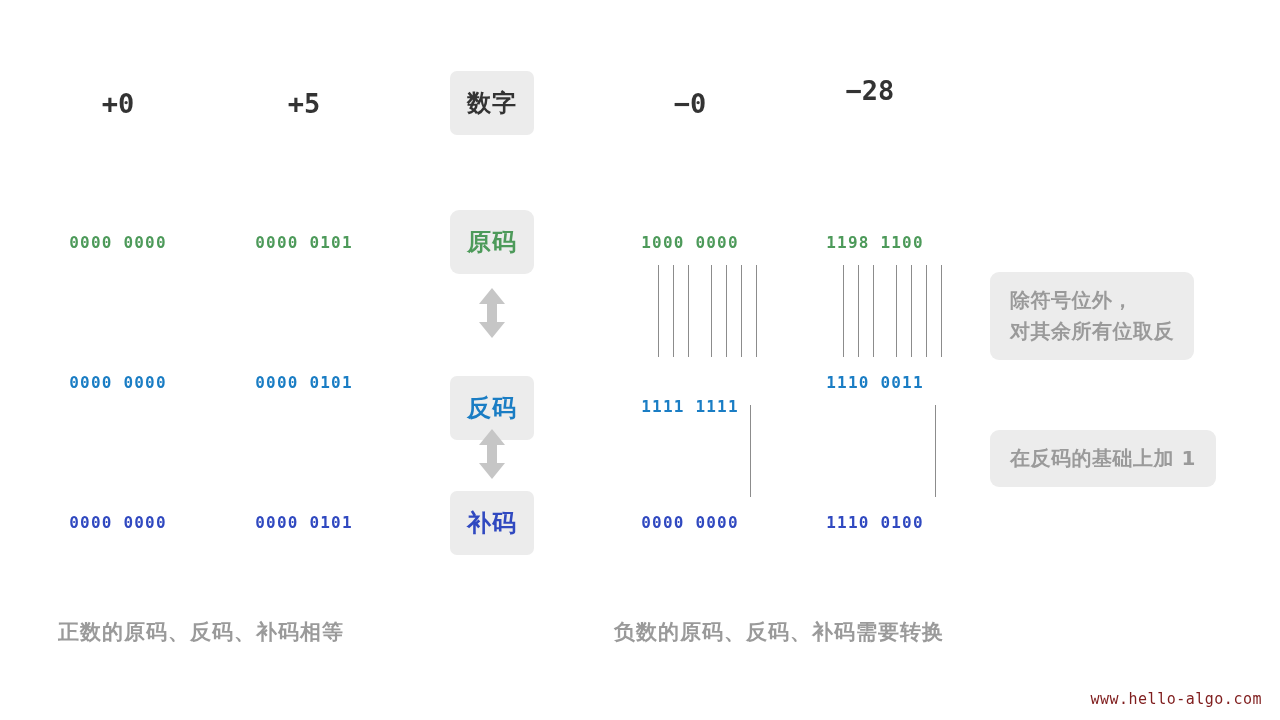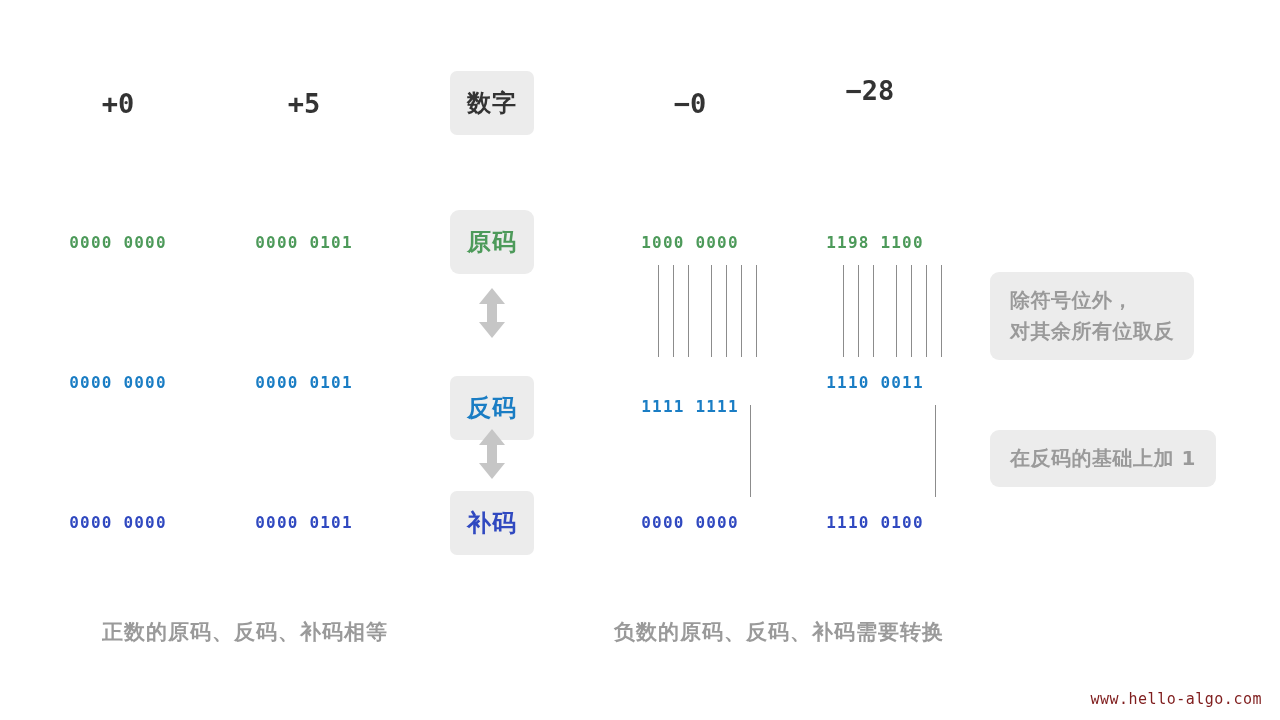--- a/index.html
+++ b/index.html
@@ -185,18 +185,18 @@
   <div class="note" style="left:990px; top:430px;">在反码的基础上加  1</div>
 
   <div class="cell bits c-indigo" style="left:118px; top:522px;">0000 0000</div>
   <div class="cell bits c-indigo" style="left:304px; top:522px;">0000 0101</div>
 
   <div class="badge b-indigo" style="left:492px; top:523px;font-family:Liberation Mono, monospace;">补码</div>
 
   <div class="cell bits c-indigo" style="left:690px; top:522px;">0000 0000</div>
   <div class="cell bits c-indigo" style="left:875px; top:522px;">1110 0100</div>
 
-  <div class="caption" style="left:58px; top:618px;margin-left:44px;">正数的原码、反码、补码相等</div>
+  <div class="caption" style="left:58px; top:618px;">正数的原码、反码、补码相等</div>
   <div class="caption" style="left:614px; top:618px;">负数的原码、反码、补码需要转换</div>
 
   <div class="watermark">www.hello-algo.com</div>
 
 </div>
 
 </body></html>

